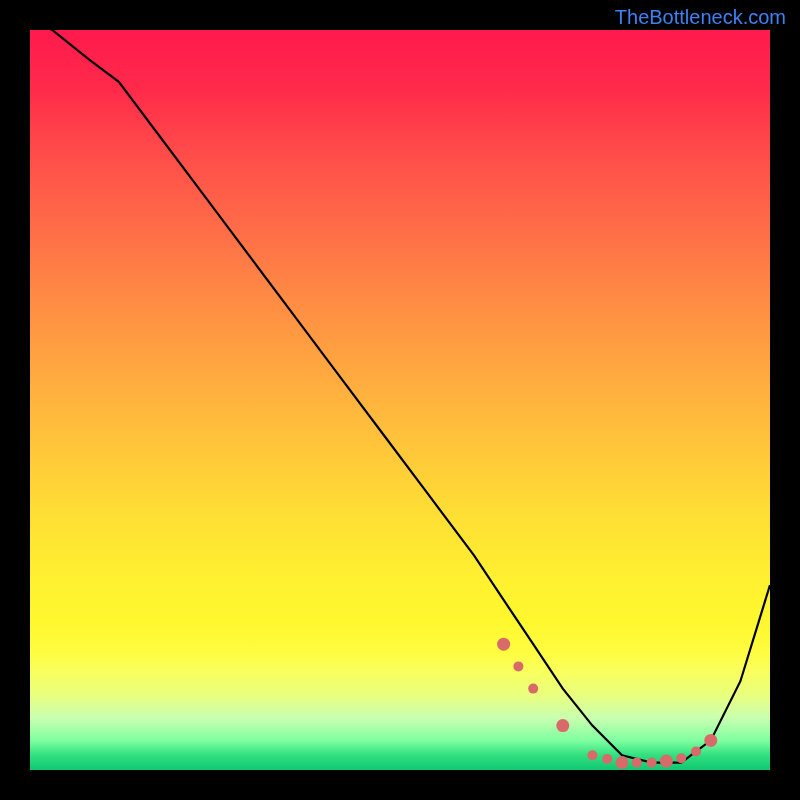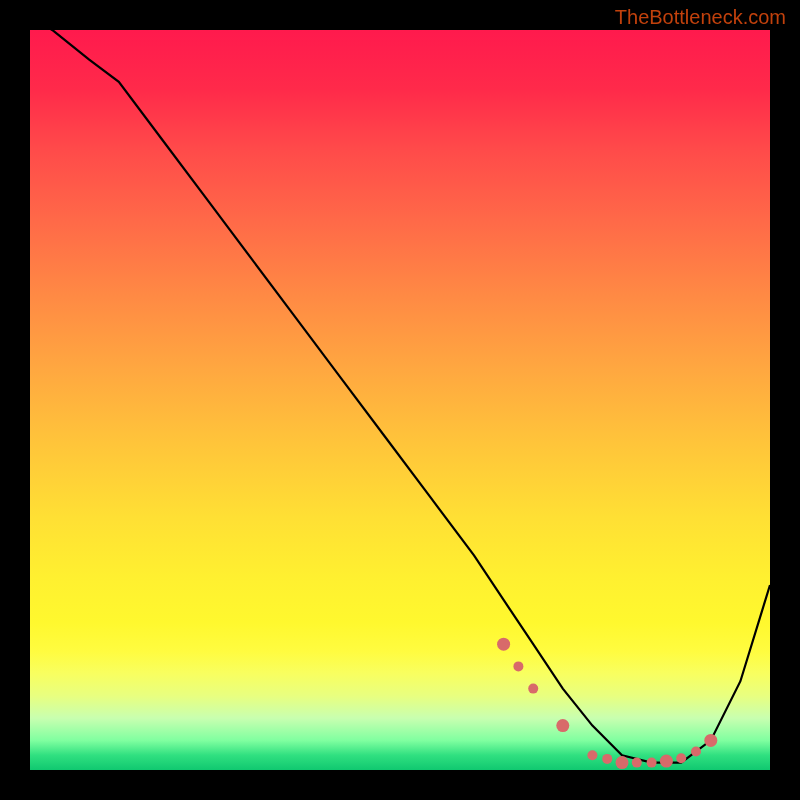--- a/index.html
+++ b/index.html
@@ -7,21 +7,21 @@
     width: 800px;
     height: 800px;
     background: #000;
     position: relative;
     font-family: Arial, sans-serif;
   }
   .watermark {
     position: absolute;
     top: 6px;
     right: 14px;
-    color: #c2410c;
+    color: #3b82f6;
     font-size: 20px;
     font-weight: 500;
     z-index: 10;
   }
   .plot-area {
     position: absolute;
     left: 30px;
     top: 30px;
     width: 740px;
     height: 740px;

